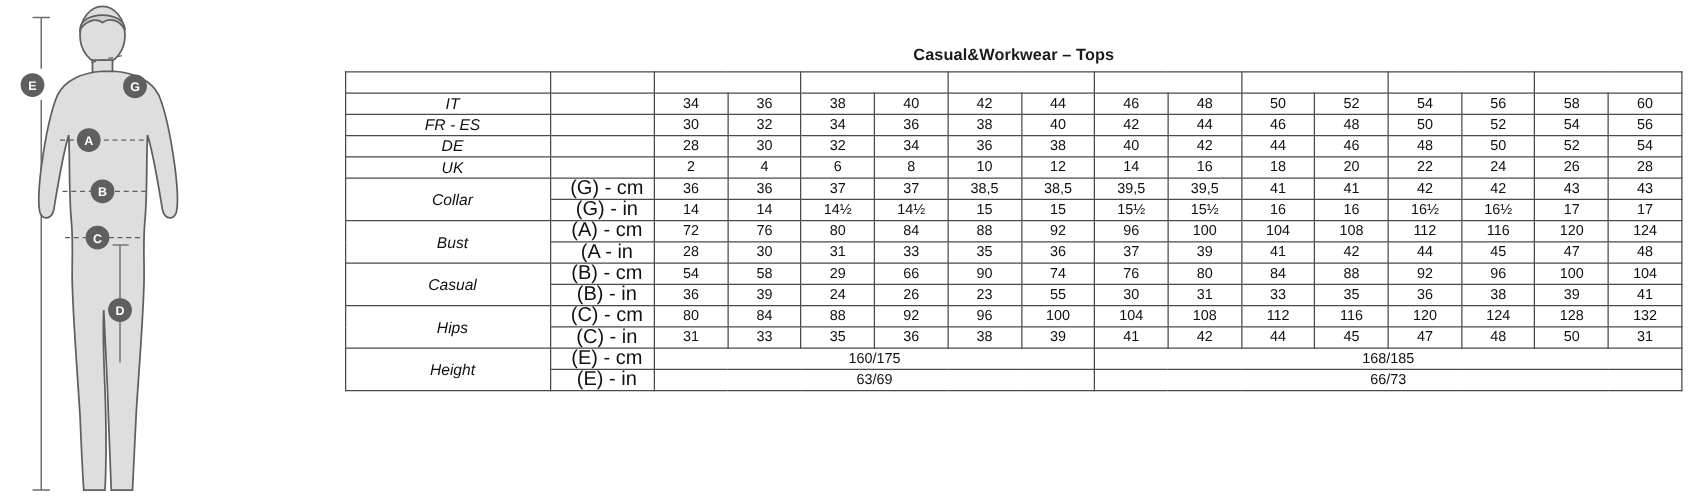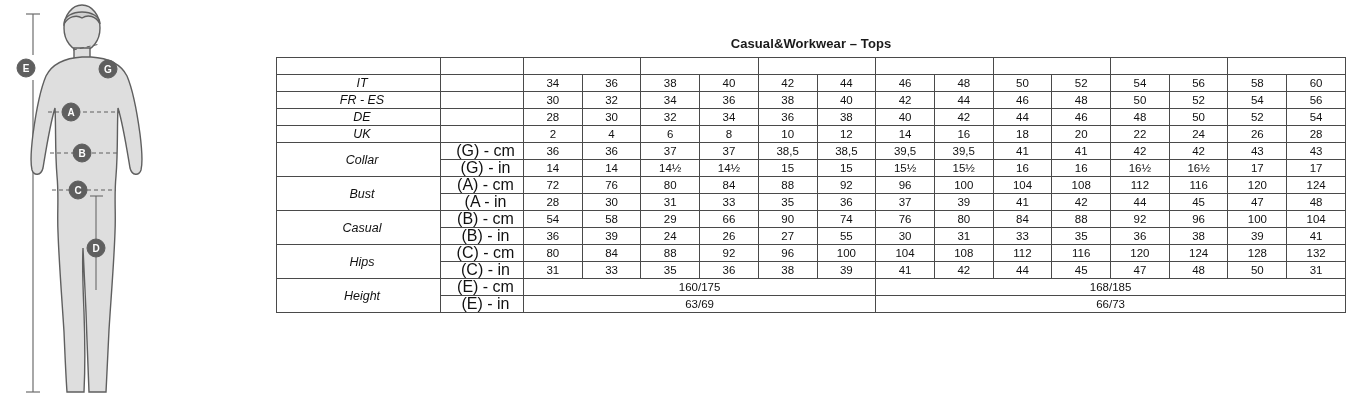--- a/index.html
+++ b/index.html
@@ -380,21 +380,21 @@
           <td class="val">100</td>
           <td class="val">104</td>
         </tr>
 
         <tr>
           <td class="unitcell">(B) - in</td>
           <td class="val">36</td>
           <td class="val">39</td>
           <td class="val">24</td>
           <td class="val">26</td>
-          <td class="val">27</td>
+          <td class="val">23</td>
           <td class="val">55</td>
           <td class="val">30</td>
           <td class="val">31</td>
           <td class="val">33</td>
           <td class="val">35</td>
           <td class="val">36</td>
           <td class="val">38</td>
           <td class="val">39</td>
           <td class="val">41</td>
         </tr>

